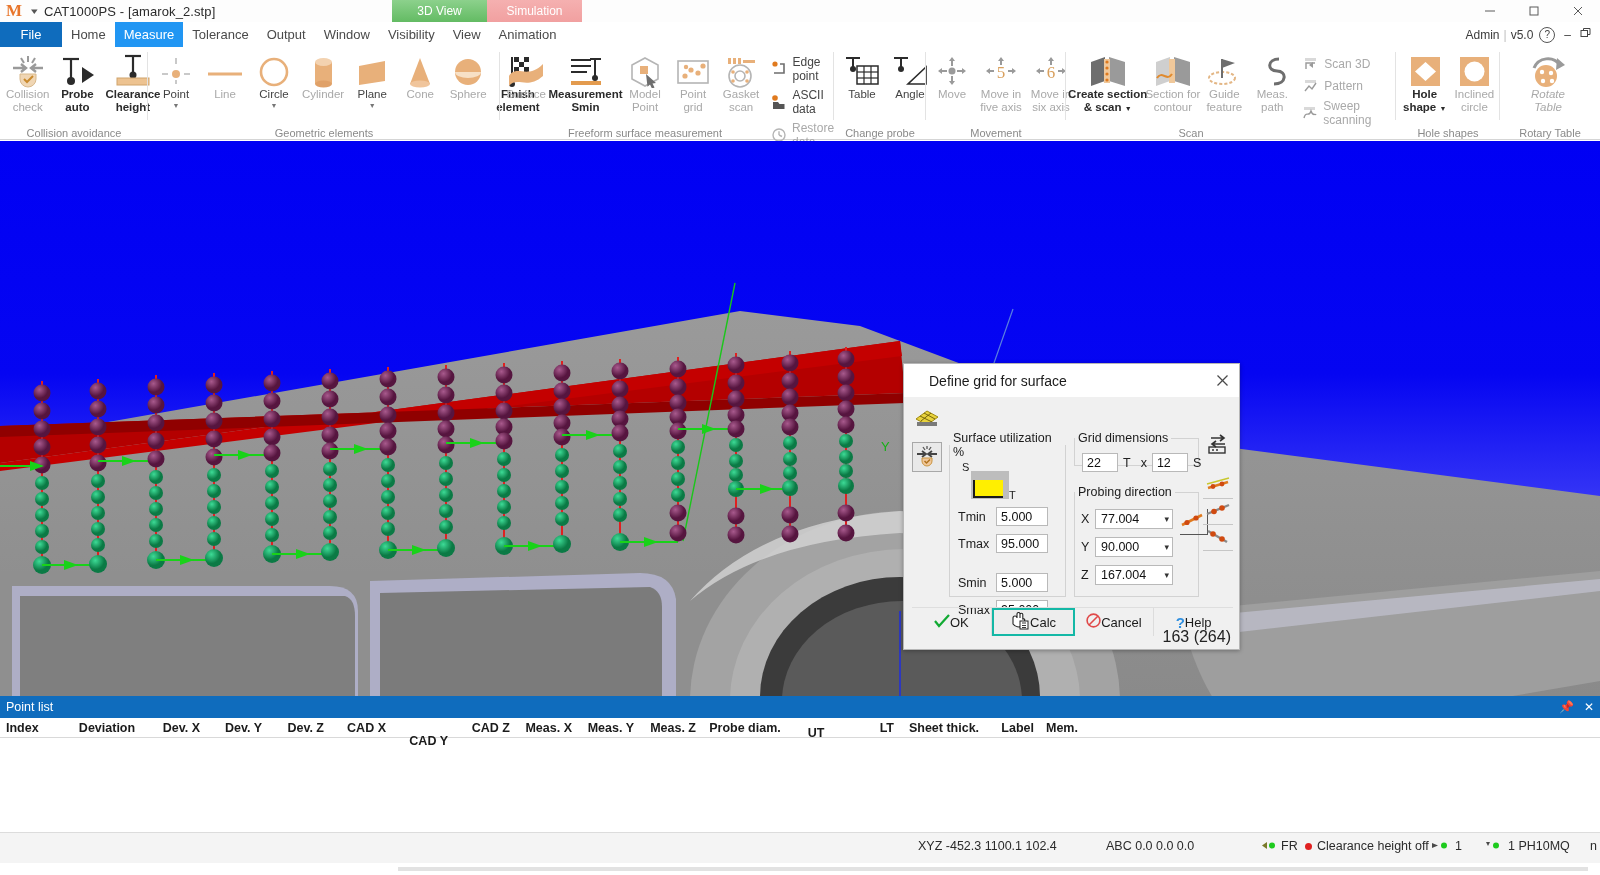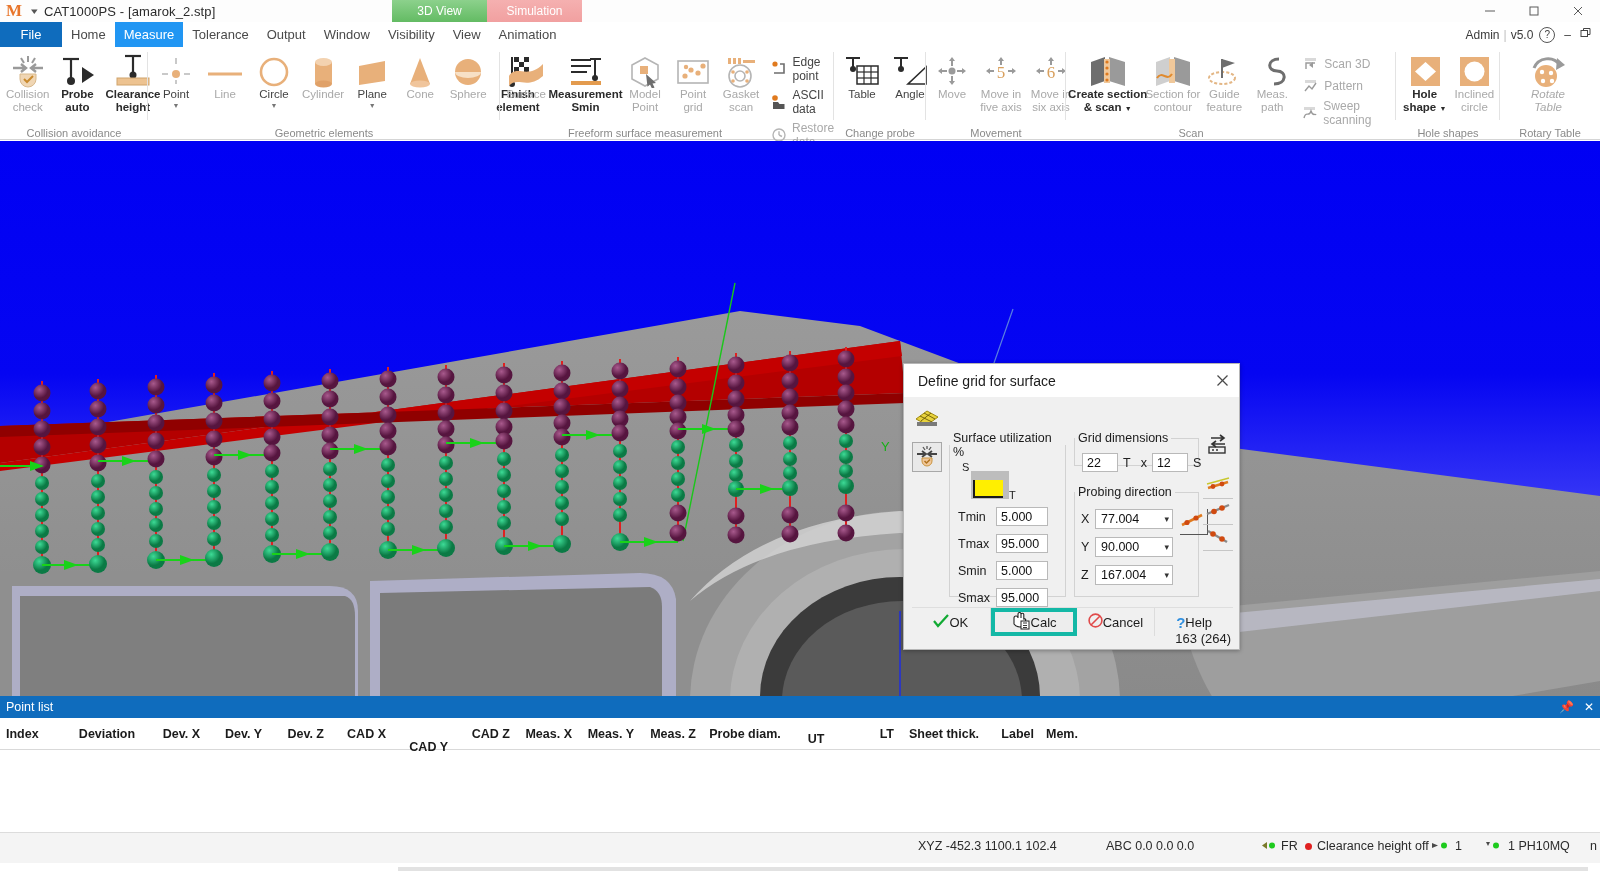--- a/index.html
+++ b/index.html
@@ -81,21 +81,21 @@
   
   .vpsvg { position:absolute; left:0; top:0; }
 
   
   .dlg {
     position:absolute; left:903px; top:222px; width:337px; height:287px;
     background:#f0f0f0; border:1px solid #b6b6b6; box-shadow:0 1px 4px rgba(0,0,0,.30);
     font-size:12.5px; color:#222;
   }
   .dlg-title { height:33px; background:#ffffff; display:flex; align-items:center;
-               padding-left:14px; font-size:14px; color:#1b1b1b; }
+               padding-left:25px; font-size:14px; color:#1b1b1b; }
   .dlg-close { position:absolute; right:4px; top:4px; width:26px; height:24px;
                display:flex; align-items:center; justify-content:center; color:#4a4a4a; font-size:16px; }
   .dlg-body { position:absolute; left:0; top:33px; width:337px; height:211px; }
   .sidebtns { position:absolute; left:8px; top:6px; width:32px; }
   .sidebtn { width:30px; height:30px; background:#f0f0f0; display:flex; align-items:center;
              justify-content:center; margin-bottom:9px; }
   .sidebtn.framed { border:1px solid #a8a8a8; background:#e9e9e9; }
   fieldset { border:1px solid #d2d2d2; position:absolute; }
   legend { font-size:12.5px; color:#1b1b1b; padding:0 3px; }
   .fs-surf { left:45px; top:34px; width:117px; height:166px; }
@@ -107,30 +107,30 @@
   .rlabel { width:38px; font-size:12.5px; color:#1b1b1b; }
   .combo { background:#fff; border:1px solid #b9b9b9; height:20px; width:78px;
            display:flex; align-items:center; padding:0 3px 0 5px; font-size:12.5px; color:#111; }
   .combo .cv { flex:1; }
   .combo .carr { font-size:9px; color:#333; }
   .dlg-btns { position:absolute; left:8px; top:243px; width:321px; height:28px;
               display:flex; border-top:1px solid #dedede; }
   .dbtn { flex:1; display:flex; align-items:center; justify-content:center; 
           border-right:1px solid #dcdcdc; font-size:13px; color:#1b1b1b; height:28px; }
   .dbtn:last-child { border-right:none; }
-  .dbtn.pressed { border:4px solid #14b8a6; background:#ededed; }
-  .dlg-status { position:absolute; right:8px; bottom:3px; font-size:13px; color:#222; }
+  .dbtn.pressed { border:2px solid #14b8a6; background:#ededed; }
+  .dlg-status { position:absolute; right:8px; bottom:3px; font-size:16px; color:#222; }
 
   
   .plpanel { position:absolute; left:0; top:696px; width:1600px; height:155px; background:#fff; }
   .plhead { height:22px; background:#0f6cbd; color:#fff; display:flex; align-items:center;
             padding:0 6px; font-size:12.5px; }
   .plhead .sp { flex:1; }
   .plhead .hi { margin-left:10px; font-size:12px; }
-  .plcols { height:32px; border-bottom:1px solid #d9d9d9; display:flex; align-items:center;
+  .plcols { height:20px; border-bottom:1px solid #d9d9d9; display:flex; align-items:center;
             font-size:12.5px; font-weight:bold; color:#1b1b1b; background:#fff; }
   .plcol { padding:0 6px; white-space:nowrap; }
   .plbody { height:auto; background:#fff; }
 
   
   .statusbar { position:absolute; left:0; top:832px; width:1600px; height:43px;
                background:#f4f4f4; border-top:1px solid #dcdcdc; }
   .sb-row { position:absolute; left:0; top:0; width:1600px; height:26px;
             display:flex; align-items:center; font-size:12.5px; color:#2b2b2b; }
   .sb-item { display:flex; align-items:center; gap:5px; white-space:nowrap; }
@@ -1027,21 +1027,21 @@
             <span style="position:absolute; left:-2px; top:-2px; font-size:11px;">S</span>
             <div style="position:absolute; left:7px; top:8px; width:38px; height:28px; background:#bdbdbd;"></div>
             <div style="position:absolute; left:9px; top:17px; width:30px; height:18px; background:#ffef00; border-left:2px solid #1b1b1b; border-bottom:2px solid #1b1b1b;"></div>
             <span style="position:absolute; left:45px; top:26px; font-size:11px;">T</span>
           </div>
           <div style="position:absolute; left:8px; top:48px;">
             <div class="row" style="margin-bottom:8px;">
               <span class="rlabel">Tmin</span>
               <span class="tbox" style="width:52px;">5.000</span>
             </div>
-            <div class="row" style="margin-bottom:8px;">
+            <div class="row" style="margin-bottom:20px;">
               <span class="rlabel">Tmax</span>
               <span class="tbox" style="width:52px;">95.000</span>
             </div>
             <div class="row" style="margin-bottom:8px;">
               <span class="rlabel">Smin</span>
               <span class="tbox" style="width:52px;">5.000</span>
             </div>
             <div class="row">
               <span class="rlabel">Smax</span>
               <span class="tbox" style="width:52px;">95.000</span>

